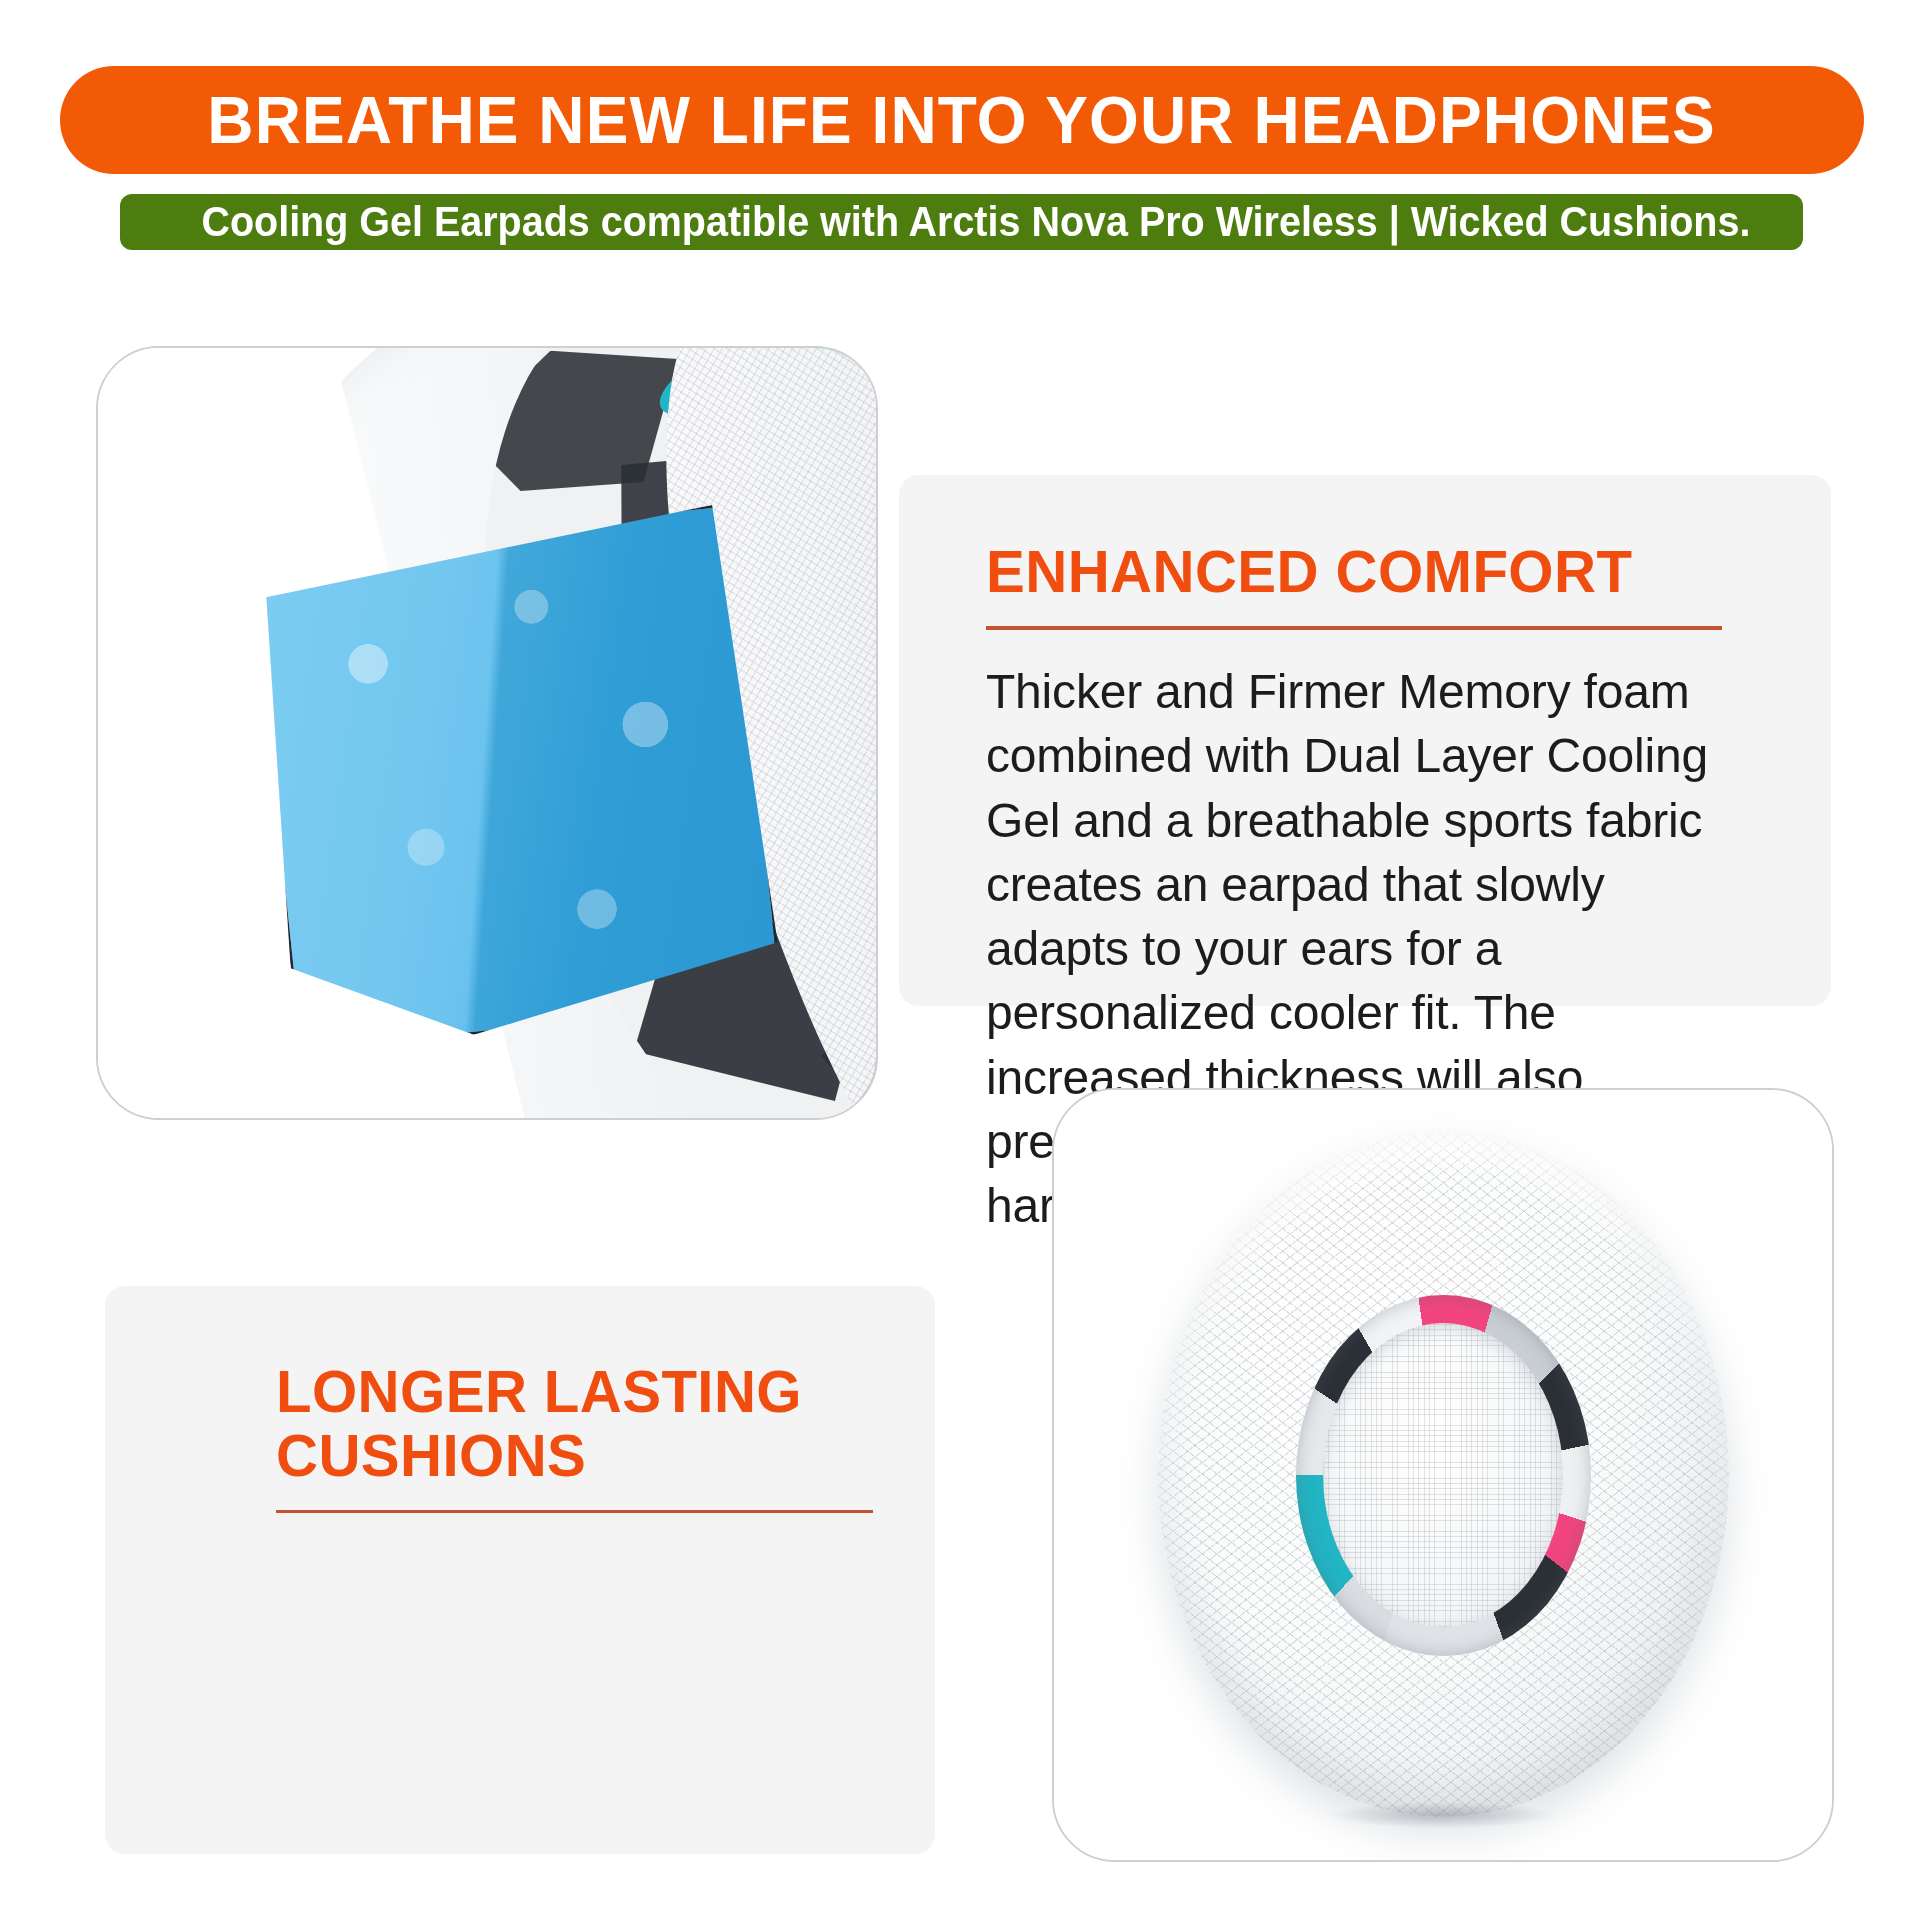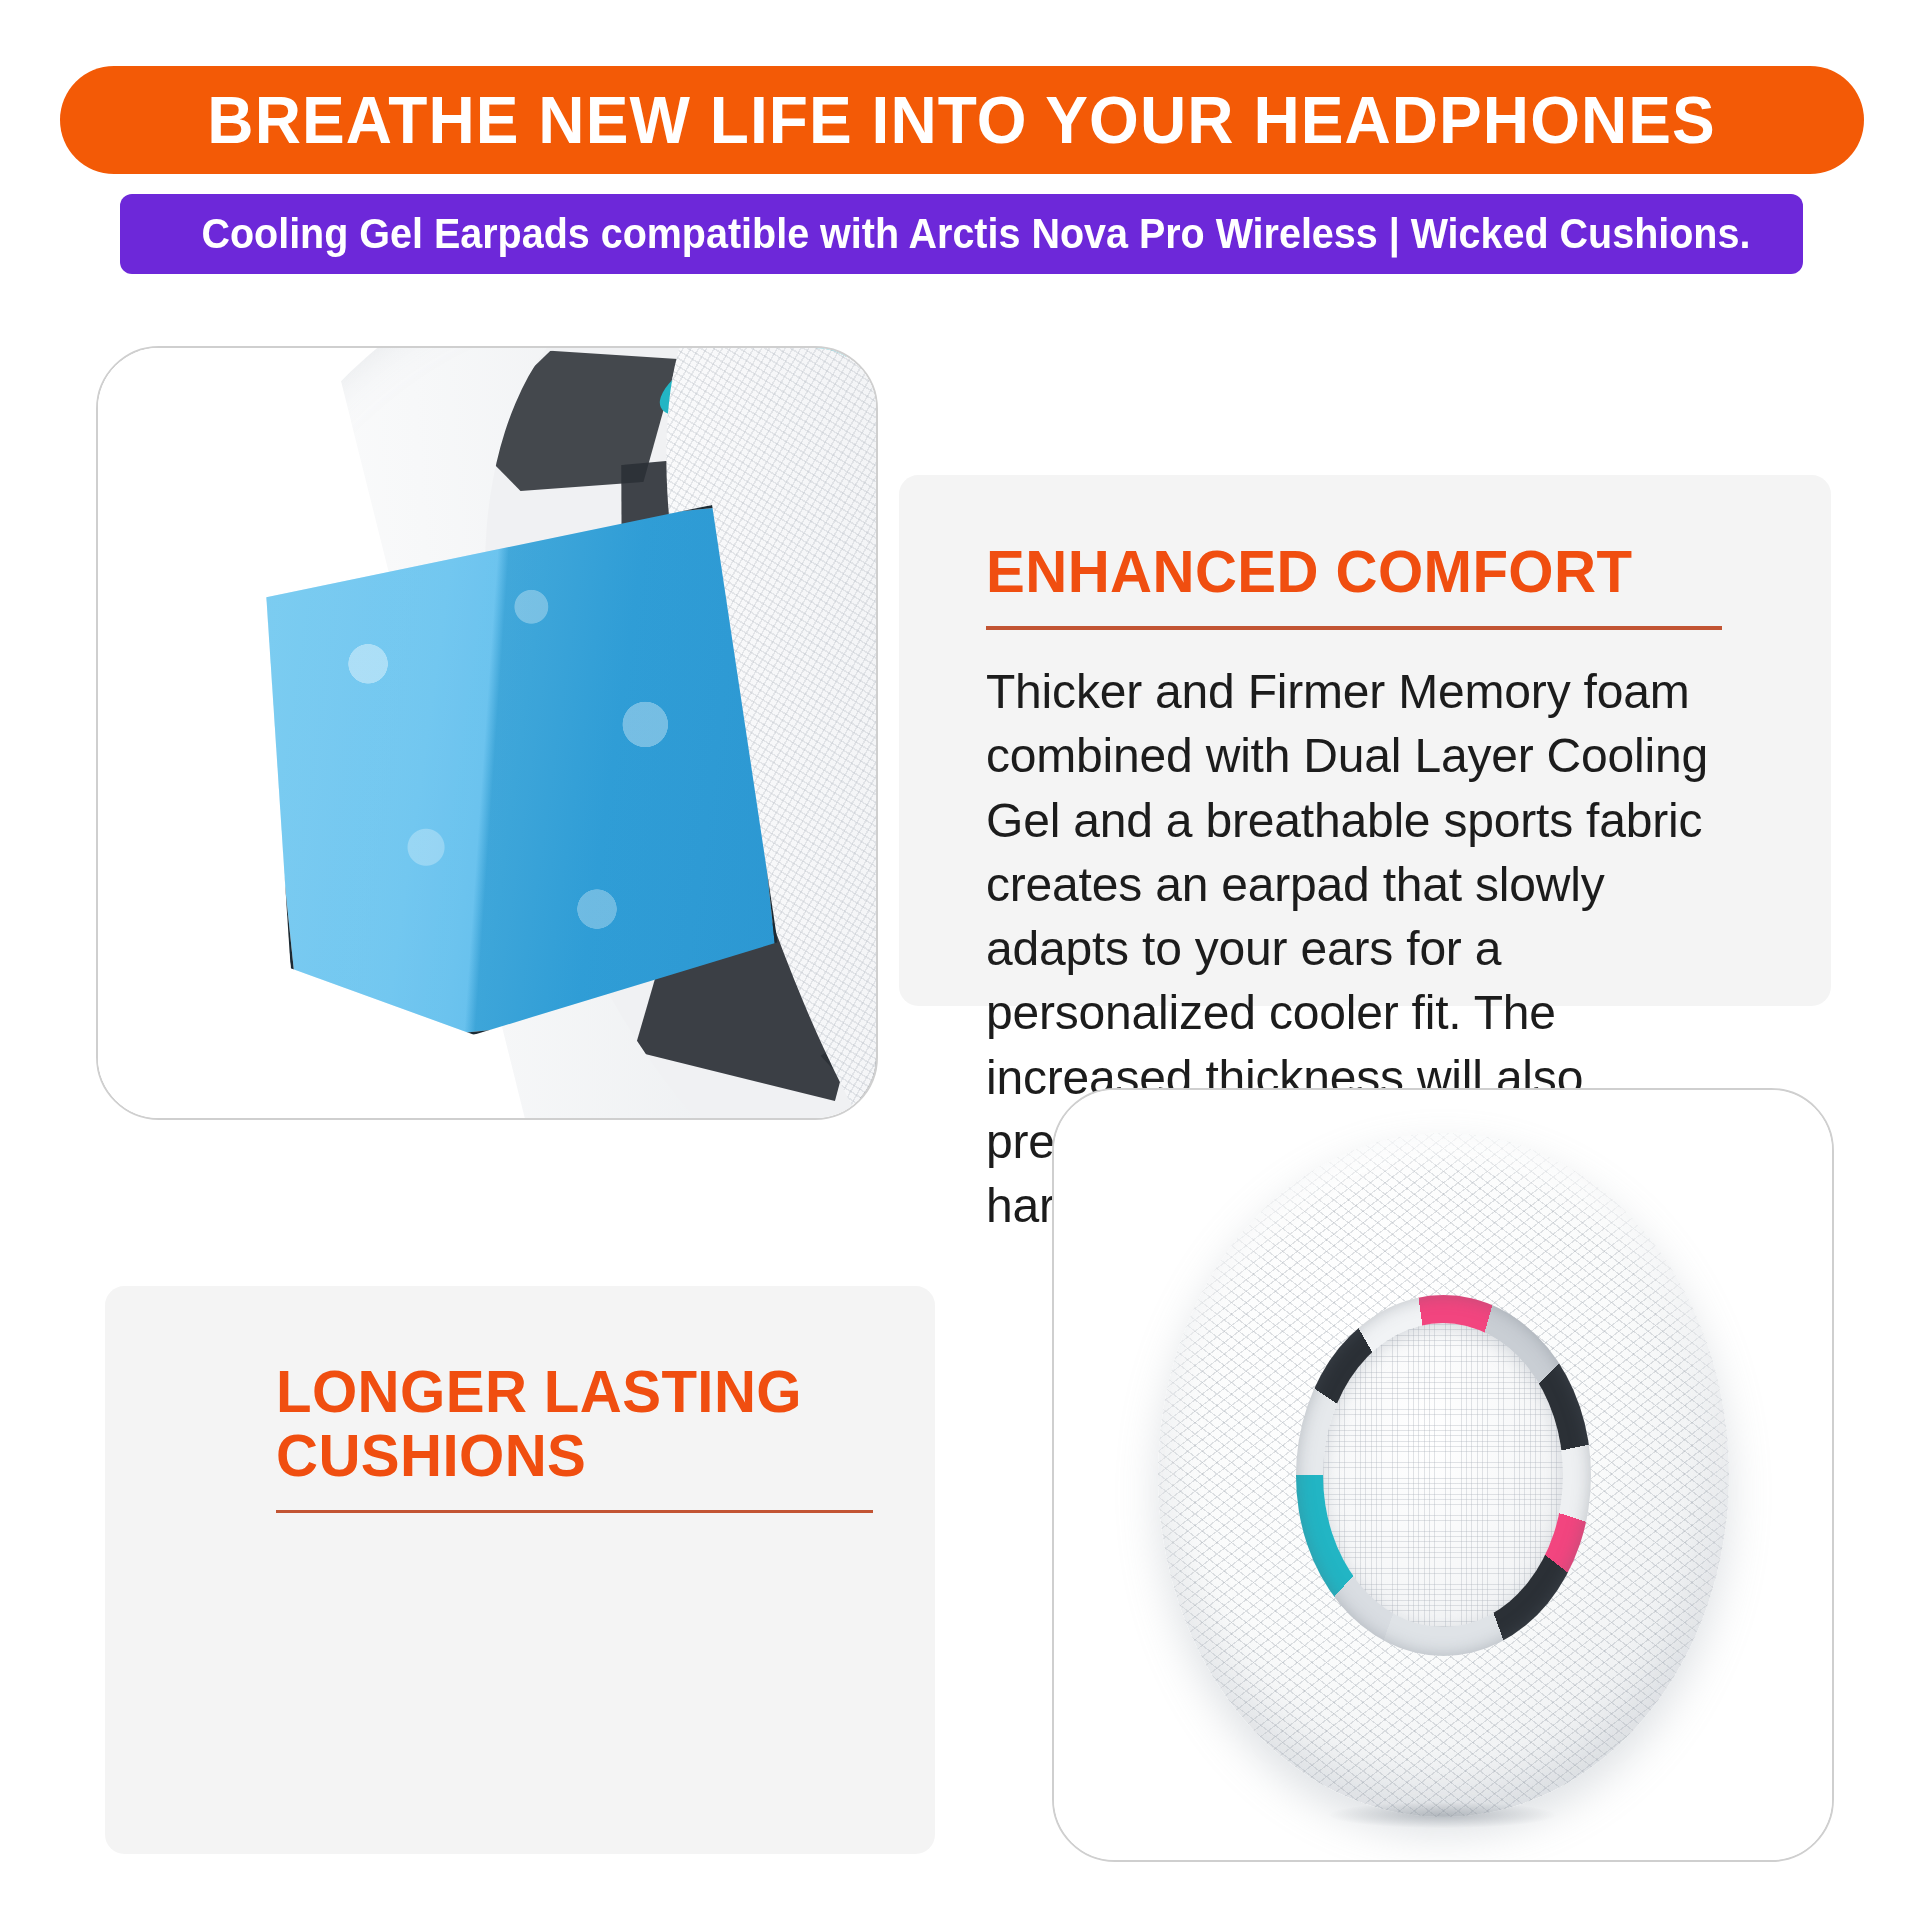--- a/index.html
+++ b/index.html
@@ -38,22 +38,22 @@
     white-space: nowrap;
     transform: scaleX(0.97);
     text-align: center;
   }
 
   .banner-subtitle {
     position: absolute;
     left: 120px;
     top: 194px;
     width: 1683px;
-    height: 80px;
-    background: #6d28d9;
+    height: 56px;
+    background: #4d7c0f;
     border-radius: 12px;
     display: flex;
     align-items: center;
     justify-content: center;
     box-sizing: border-box;
     padding-left: 28px;
   }
   .banner-subtitle-text {
     color: #ffffff;
     font-size: 42px;

